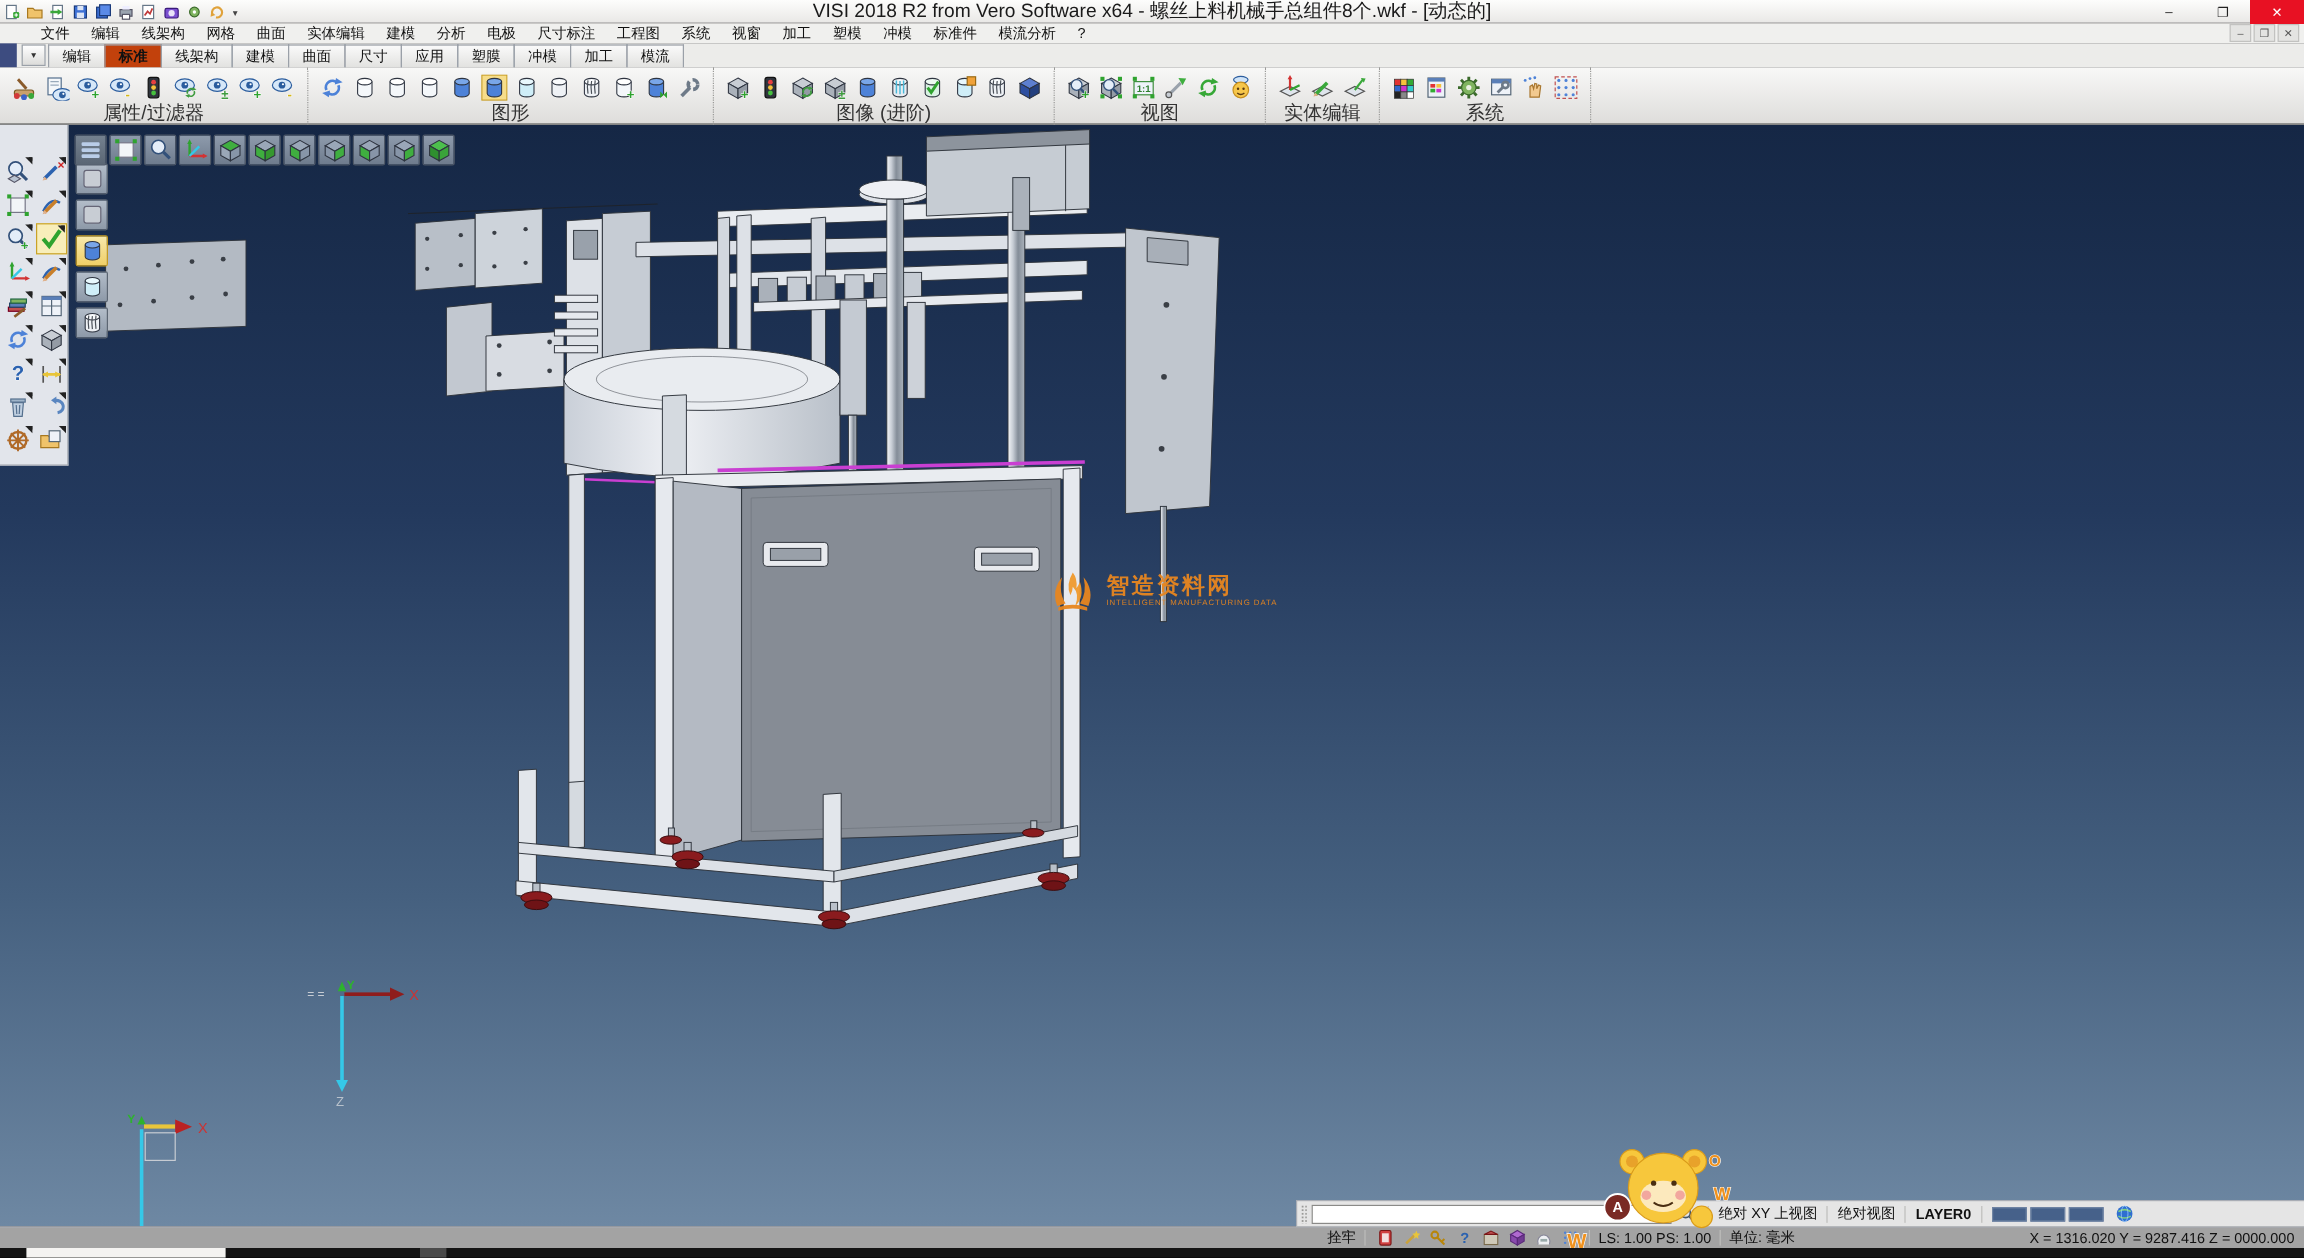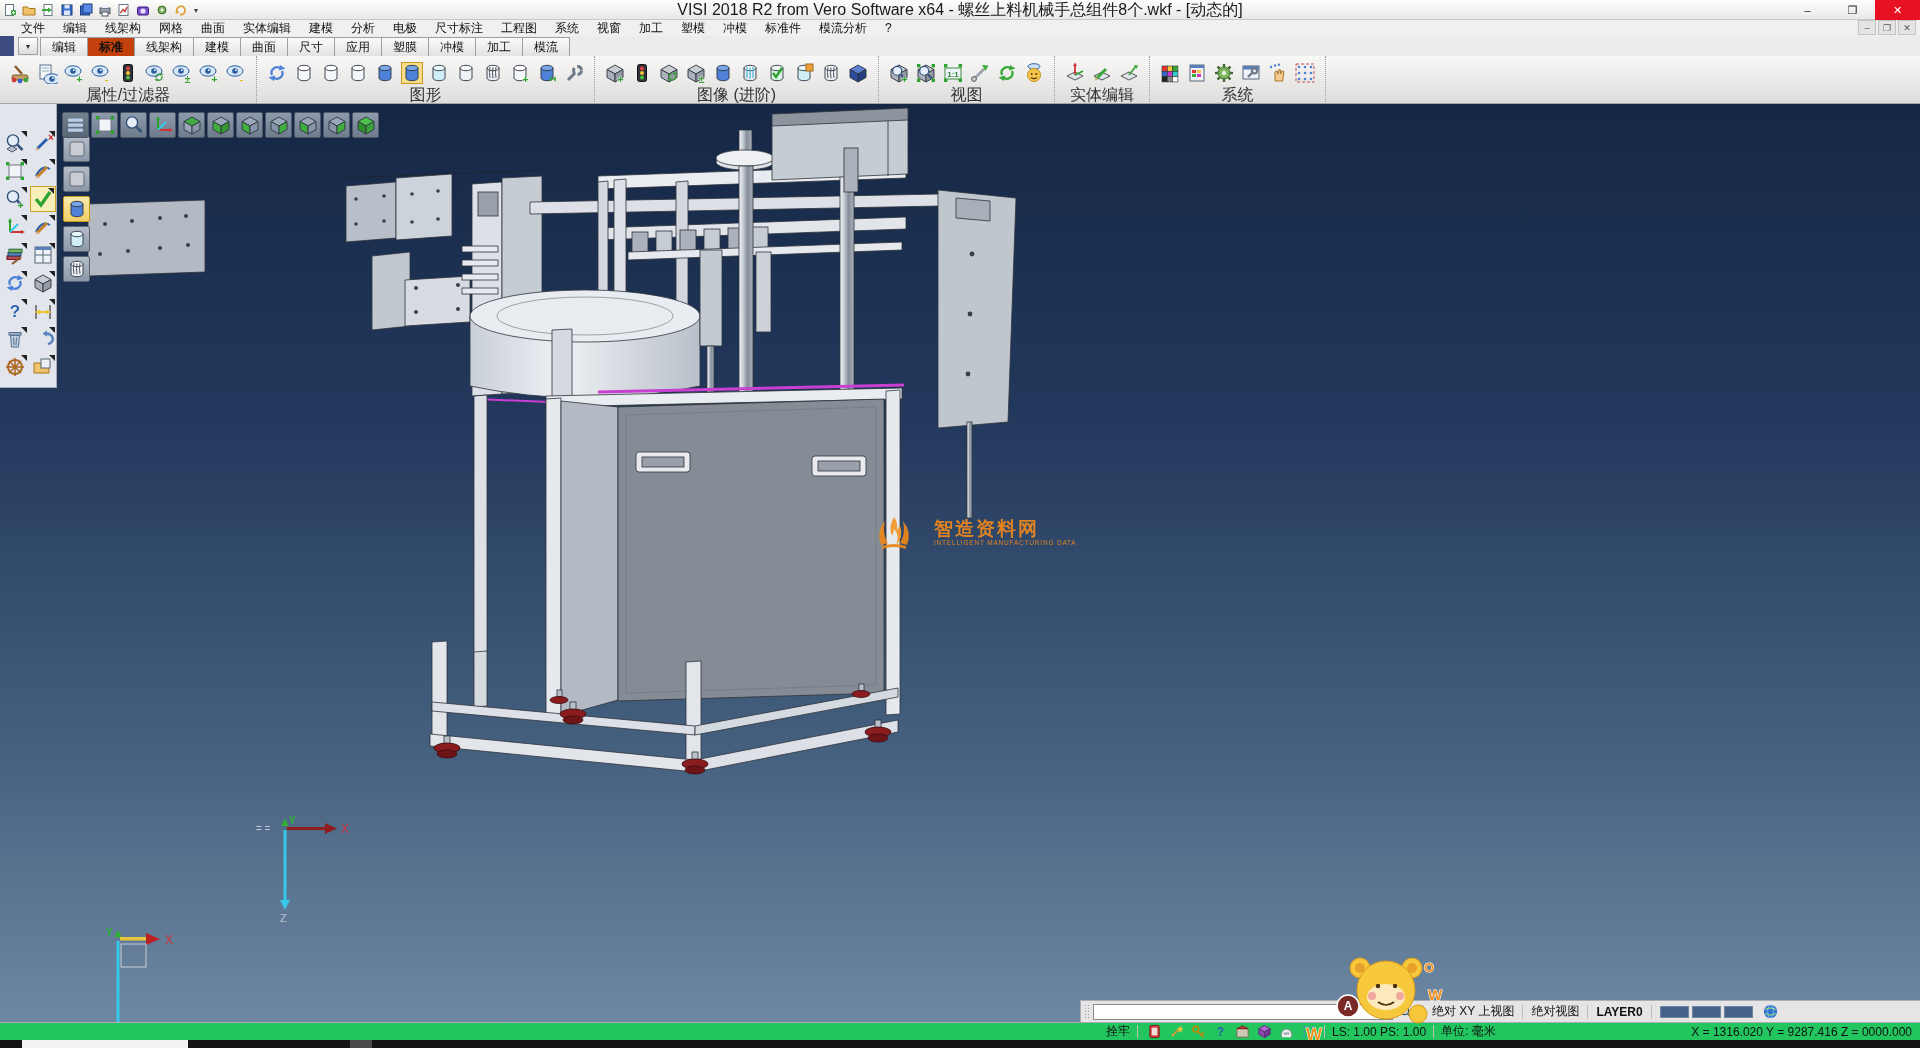--- a/index.html
+++ b/index.html
@@ -8,21 +8,21 @@
   #titlebar{position:absolute;top:0;left:0;width:1920px;height:20px;background:linear-gradient(#fdfdfc,#e9e8e6);border-bottom:1px solid #c9c8c6;z-index:30}
   #qa-icons{position:absolute;left:2px;top:1px;height:18px;display:flex;align-items:center;gap:3px}
   .qa-ic{width:16px;height:16px;display:flex;align-items:center;justify-content:center}
   .qa-caret{font-size:8px;color:#444;margin-left:2px}
   #win-title{position:absolute;left:0;top:0;width:100%;height:20px;text-align:center;font-size:16px;line-height:20px;color:#1a1a1a;pointer-events:none}
   #win-controls{position:absolute;right:0;top:0;height:20px;display:flex}
   .wc{width:45px;height:20px;font-size:11px;display:flex;align-items:center;justify-content:center;color:#222}
   .wc.close{background:#e81123;color:#fff}
   
   #menubar{position:absolute;top:20px;left:0;width:1920px;height:16px;background:#f0f0ee;display:flex;align-items:center;z-index:29}
-  #menu-items{display:flex;align-items:center;padding-left:12px;gap:0}
+  #menu-items{display:flex;align-items:center;padding-left:25px;gap:0}
   .menu-item{font-size:12px;color:#111;padding:0 9px;line-height:16px;cursor:default}
   #mdi-controls{position:absolute;right:4px;top:0;height:16px;display:flex;gap:2px}
   .mdic{width:18px;height:15px;font-size:9px;display:flex;align-items:center;justify-content:center;color:#555;background:#e4e4e2;border:1px solid #c2c2c0}
   
   #tabsrow{position:absolute;top:36px;left:0;width:1920px;height:20px;background:#ececea;display:flex;align-items:flex-end;z-index:28}
   #tab-corner{width:14px;height:20px;background:#3d4c80}
   #tab-drop{width:20px;height:18px;border:1px solid #9aa0a8;background:linear-gradient(#fff,#dcdcda);font-size:7px;color:#333;display:flex;align-items:center;justify-content:center;margin:0 2px 1px 4px}
   .tab{height:19px;line-height:18px;font-size:12px;color:#111;padding:0 11px;border:1px solid #9aa0a8;border-bottom:none;background:linear-gradient(#fafafa,#e2e2e0);margin-right:-1px}
   .tab.active{background:#c2410c;font-weight:bold}
   
@@ -42,31 +42,31 @@
   .lt-icon.active{background:#f8eeba;border:1px solid #c9a227}
   
   #layer-bar{position:absolute;left:63px;top:32px;display:flex;flex-direction:column;gap:4px;z-index:4}
   .lay-btn{width:27px;height:26px;background:linear-gradient(#b3bdc9,#8d99a8);border:1px solid #5c6673;border-radius:2px;display:flex;align-items:center;justify-content:center}
   .lay-btn.active{background:linear-gradient(#f8e9ac,#f0cf67);border:1px solid #c59a1f}
   
   #vp-icons{position:absolute;left:62px;top:8px;display:flex;gap:2px;z-index:4}
   .vp-btn{width:27px;height:26px;background:linear-gradient(#8e9bac,#6e7b8d);border:1px solid #4e5867;border-radius:2px;display:flex;align-items:center;justify-content:center}
   .vp-btn:first-child{background:linear-gradient(#74818f,#5a6674)}
   
-  #watermark{position:absolute;left:873px;top:408px;display:flex;align-items:center;gap:19px;z-index:3;opacity:.95}
+  #watermark{position:absolute;left:873px;top:368px;display:flex;align-items:center;gap:7px;z-index:3;opacity:.95}
   #wm-text .t{font-size:19px;font-weight:bold;color:#e8861f;letter-spacing:2px;line-height:20px}
   #wm-text .s{font-size:6.5px;color:#e8861f;letter-spacing:.8px}
   
   #viewbar{position:absolute;top:1000px;left:1080px;width:840px;height:22px;background:#e5e5e5;border-top:1px solid #a9adb5;border-left:1px solid #a9adb5;display:flex;align-items:center;z-index:10;font-size:12px;color:#111}
   .vb-grip{width:5px;height:16px;margin:0 4px 0 3px;background-image:radial-gradient(#9a9a98 1px,transparent 1px);background-size:3px 3px}
   .vb-input{width:300px;height:16px;border:1px solid #8a8a88;background:#fff;font-size:11px;padding:0 3px}
   .vb-sep{width:1px;height:14px;background:#bdbdbb;margin:0 8px}
   .vb-swatch{width:29px;height:12px;background:#46618a;border:1px solid #6f84a3;margin-right:3px}
   
-  #statusbar{position:absolute;top:1022px;left:0;width:1920px;height:18px;background:#22c55e;border-top:1px solid #a9adb5;display:flex;align-items:center;font-size:12px;color:#111;z-index:9}
+  #statusbar{position:absolute;top:1022px;left:0;width:1920px;height:18px;background:#a3a3a3;border-top:1px solid #a9adb5;display:flex;align-items:center;font-size:12px;color:#111;z-index:9}
   .sb-sep{width:1px;height:13px;background:#bdbdbb;margin:0 7px}
   .sb-icon{width:18px;height:16px;display:flex;align-items:center;justify-content:center}
   #sb-coords{margin-left:auto;padding-right:8px}
   
   #taskbar{position:absolute;top:1040px;left:0;width:1920px;height:8px;background:#141414;z-index:31}
   #tb-search{position:absolute;left:22px;top:0;width:166px;height:8px;background:#f4f3f1}
   #tb-app{position:absolute;left:350px;top:0;width:22px;height:8px;background:#4a4a4a}
   
   #mascot{position:absolute;left:1298px;top:944px;width:160px;height:104px;z-index:20;pointer-events:none}
 </style>

